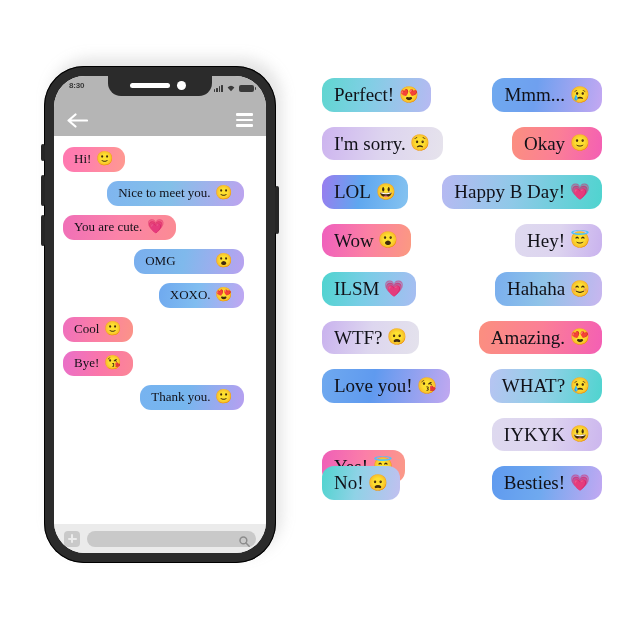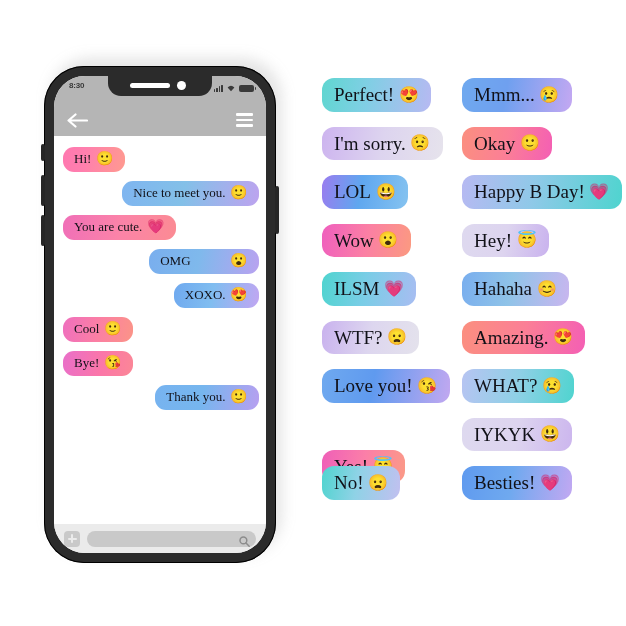--- a/index.html
+++ b/index.html
@@ -144,21 +144,21 @@
     background: #ffffff; border-radius: 1px;
   }
 
   
   #conversation {
     position: absolute;
     left: 0; top: 60px;
     width: 212px;
     height: 388px;
     background: #ffffff;
-    padding: 11px 7px 0 9px;
+    padding: 11px 22px 0 9px;
     box-sizing: border-box;
     display: flex;
     flex-direction: column;
   }
   .msg-row { display: flex; margin-bottom: 9px; }
   .msg-row.left  { justify-content: flex-start; }
   .msg-row.right { justify-content: flex-end; }
 
   
   #input-bar {
@@ -259,21 +259,21 @@
     width: 140px;
   }
   #sticker-col-left  { left: 0px; }
   #sticker-col-right { left: 140px; }
   .sticker-slot {
     height: 48.5px;
     display: flex;
     align-items: flex-start;
   }
   #sticker-col-left .sticker-slot  { justify-content: flex-start; }
-  #sticker-col-right .sticker-slot { }
+  #sticker-col-right .sticker-slot { justify-content: flex-end; }
   .sticker-slot .bubble {
     padding: 6px 12px;
     border-radius: 12px;
   }
   .sticker-slot .bubble .btext { font-size: 19px; }
   .sticker-slot .bubble .bemoji { font-size: 16px; }
 </style>
 </head>
 <body>
 

